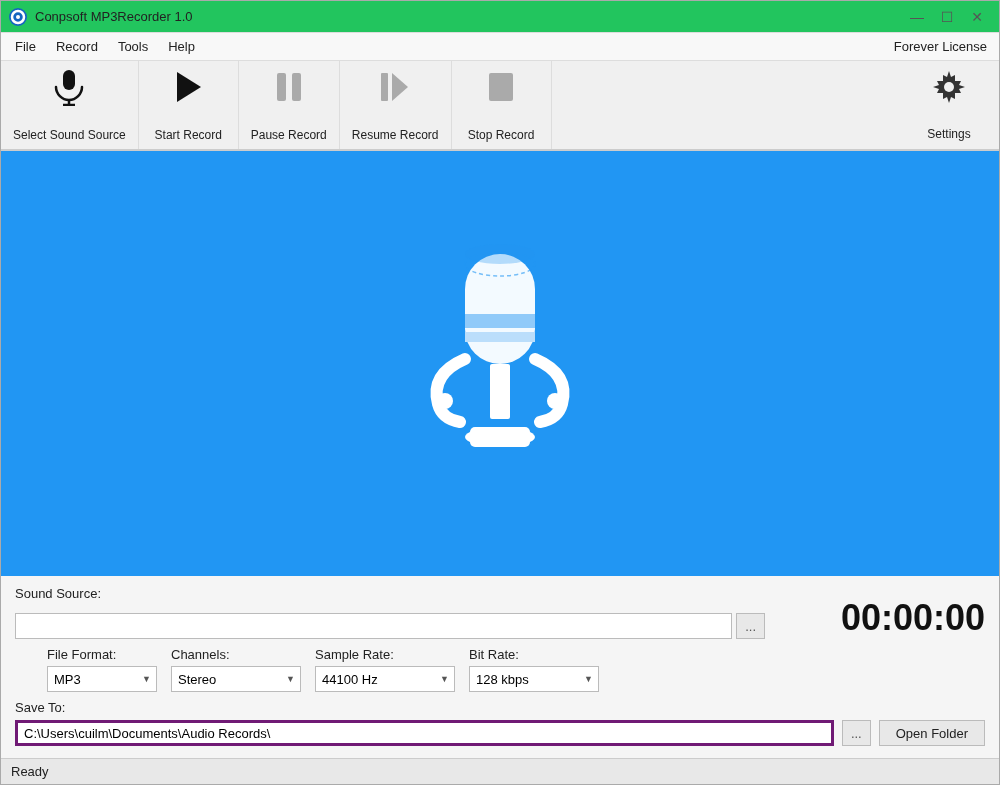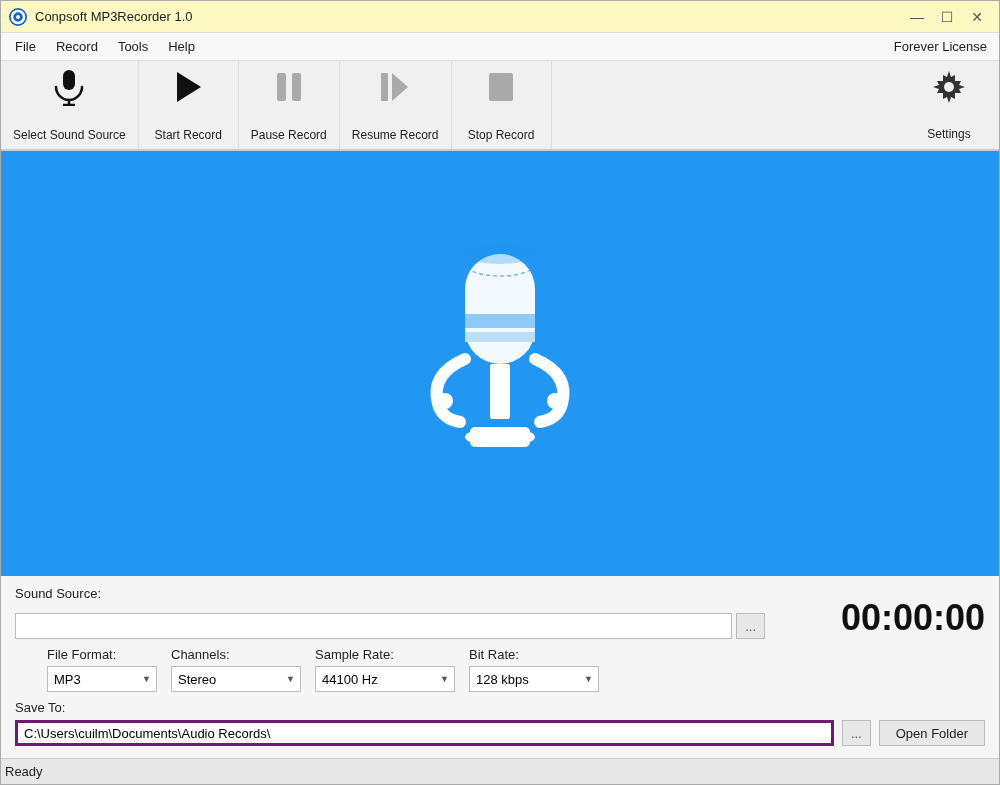--- a/index.html
+++ b/index.html
@@ -14,21 +14,21 @@
     .window {
       width: 1000px;
       height: 785px;
       background: #f0f0f0;
       border: 1px solid #aaa;
       display: flex;
       flex-direction: column;
     }
     
     .title-bar {
-      background: #fef9c3;
+      background: #22c55e;
       height: 32px;
       display: flex;
       align-items: center;
       padding: 0 8px;
       border-bottom: 1px solid #ddd;
       flex-shrink: 0;
     }
     .title-bar-logo {
       width: 18px;
       height: 18px;
@@ -261,21 +261,21 @@
       color: #222;
       white-space: nowrap;
     }
 
     
     .status-bar {
       background: #e8e8e8;
       height: 26px;
       display: flex;
       align-items: center;
-      padding: 0 4px;
+      padding: 0 10px;
       border-top: 1px solid #ccc;
       font-size: 13px;
       color: #222;
       flex-shrink: 0;
     }
   </style>
 </head>
 <body>
 
 <div class="window">

